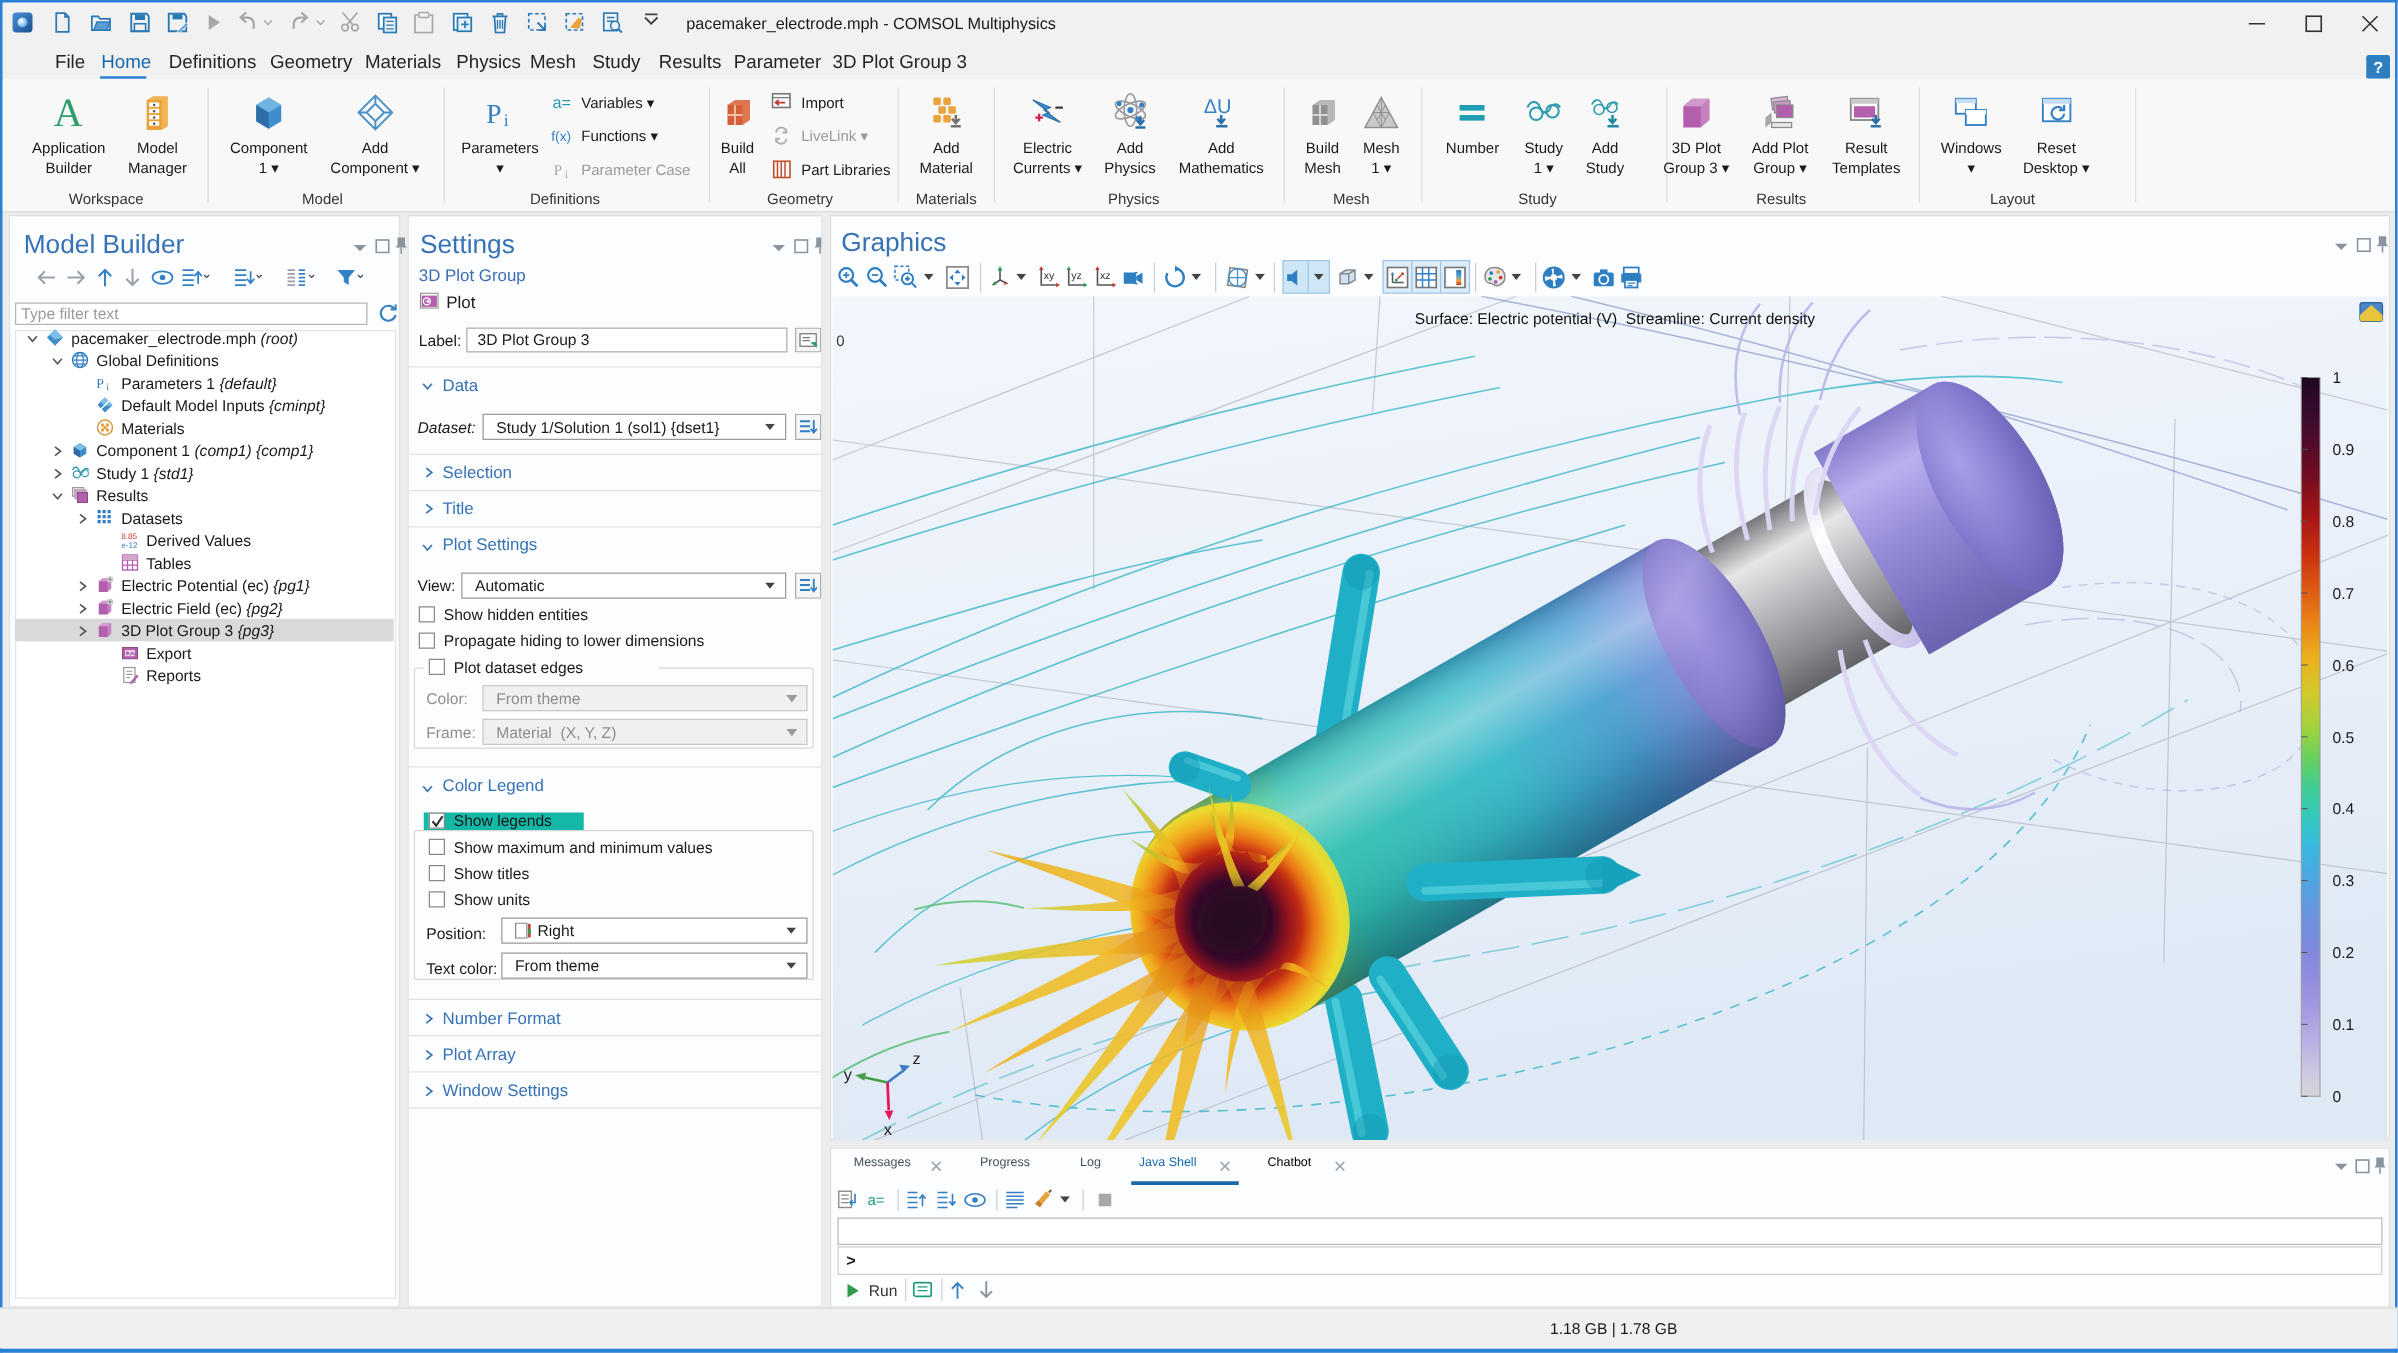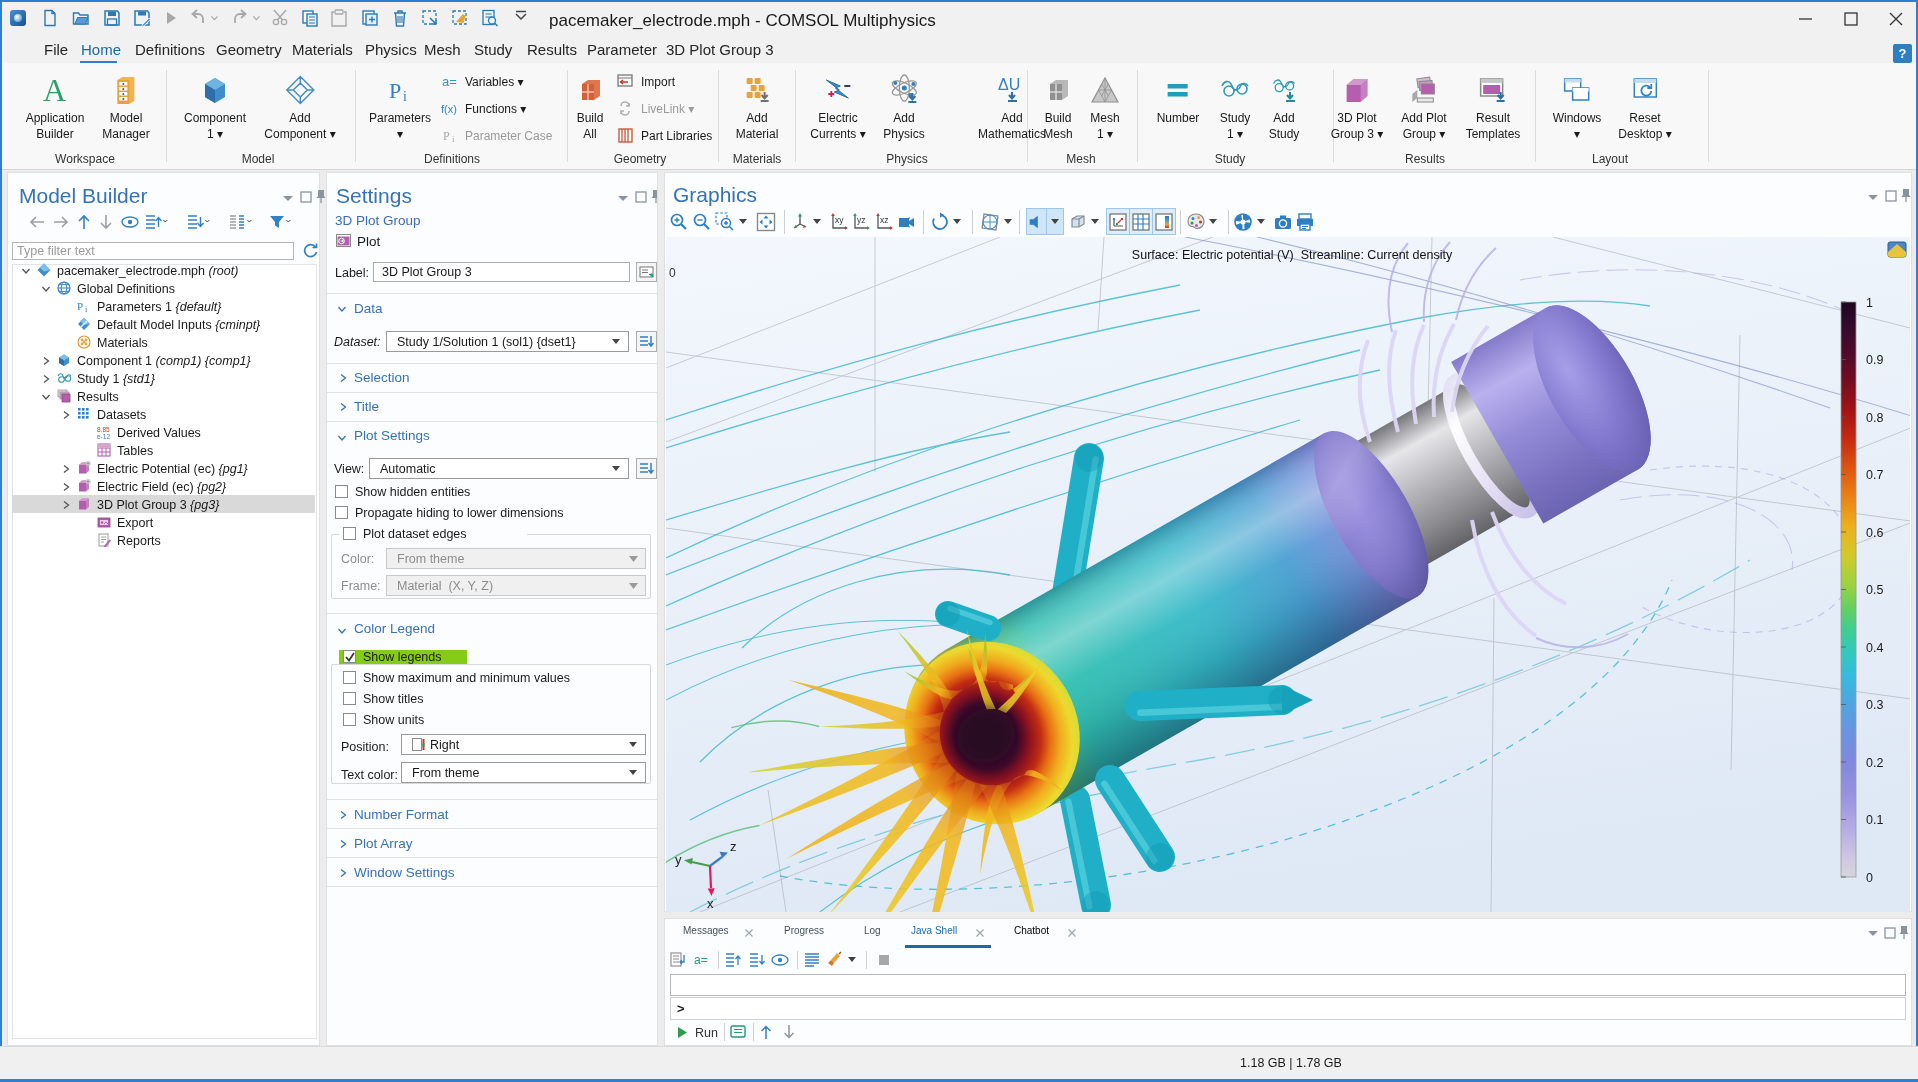--- a/index.html
+++ b/index.html
@@ -102,21 +102,21 @@
     <rect x="2" y="1.5" width="11" height="14" fill="none" stroke="#2a7ab5" stroke-width="1.3"></rect>
     <path d="M4.5 5 h6 M4.5 8 h6" stroke="#2a7ab5" stroke-width="1.1"></path>
     <circle cx="11" cy="11.5" r="3.5" fill="#eaf3fa" stroke="#2a7ab5" stroke-width="1.3"></circle>
     <path d="M13.5 14 L16.5 17" stroke="#2a7ab5" stroke-width="1.6"></path>
   </svg>
 <svg class="abs" style="left:512px;top:9px" width="18" height="18" viewBox="0 0 18 18">
     <path d="M4 5 L9 10 L14 5" fill="none" stroke="#444" stroke-width="1.5"></path>
     <path d="M4 10 h10" stroke="#444" stroke-width="0"></path>
     <path d="M4 2.5 h10" stroke="#444" stroke-width="1.5"></path>
   </svg>
-<div class="abs" style="left:549px;top:11px;font-size:17px;color:#1a1a1a">pacemaker_electrode.mph - COMSOL Multiphysics</div>
+<div class="abs" style="left:549px;top:11px;font-size:13px;color:#1a1a1a">pacemaker_electrode.mph - COMSOL Multiphysics</div>
 <svg class="abs" style="left:1797px;top:10px" width="18" height="18">
     <path d="M2 9 h13" stroke="#333" stroke-width="1.3"></path>
   </svg>
 <svg class="abs" style="left:1842px;top:10px" width="18" height="18">
     <rect x="3" y="3" width="12" height="12" fill="none" stroke="#333" stroke-width="1.3"></rect>
   </svg>
 <svg class="abs" style="left:1887px;top:10px" width="18" height="18">
     <path d="M3 3 L15 15 M15 3 L3 15" stroke="#333" stroke-width="1.3"></path>
   </svg>
 <div class="abs" style="left:0;top:34px;width:1918px;height:29px;background:#f1f1f1"></div>
@@ -241,21 +241,21 @@
           <ellipse cx="16" cy="14" rx="13" ry="5" fill="none" stroke="#999" stroke-width="1.3" transform="rotate(90 16 14)"></ellipse>
           <circle cx="16" cy="14" r="2.5" fill="#3380c4"></circle>
           <circle cx="7" cy="9" r="2" fill="#3380c4"></circle>
           <circle cx="25" cy="10" r="2" fill="#3380c4"></circle>
           <circle cx="22" cy="21" r="2" fill="#3380c4"></circle>
           <path d="M24 19 v6 M21 22 l3 3.5 3 -3.5 M20 28 h8" stroke="#2a6fa8" stroke-width="2" fill="none"></path>
         </svg>
       </div>
       <div>Add<br>Physics</div>
     </div>
-<div class="rbtn" style="left:1012px">
+<div class="rbtn" style="left:977px">
       <div class="ric">
         <svg width="32" height="32" viewBox="0 0 32 32">
           <text x="2" y="16" font-size="16" fill="#3380c4">ΔU</text>
           <path d="M16 18 v6 M13 21 l3 3.5 3 -3.5 M12 27 h9" stroke="#2a6fa8" stroke-width="2" fill="none"></path>
         </svg>
       </div>
       <div>Add<br>Mathematics</div>
     </div>
 <div class="rbtn" style="left:1058px">
       <div class="ric">
@@ -699,21 +699,21 @@
 <div class="seld" style="left:59px;top:402px;width:260px;height:21px">Material&nbsp;&nbsp;(X, Y, Z)</div>
 <svg class="abs" style="left:302px;top:410px" width="9" height="6">
       <path d="M0 0 L4.5 6 L9 0 Z" fill="#9a9a9a"></path>
     </svg>
 <div class="hsep" style="left:0;top:440px;width:332px"></div>
 <svg class="abs" style="left:10px;top:453px" width="10" height="10" viewBox="0 0 10 10">
       <path d="M1.5 3 L5 7 L8.5 3" stroke="#3672b4" stroke-width="1.3" fill="none"></path>
     </svg>
 <div class="sechead" style="left:27px;top:448px;">Color Legend</div>
 <div class="abs" style="left:4px;top:491px;width:320px;height:120px;border:1px solid #d8d8d8;border-radius:2px"></div>
-<div class="abs" style="left:12px;top:477px;background:#84cc16;padding:0 4px">
+<div class="abs" style="left:12px;top:477px;background:#14b8a6;padding:0 4px">
       <div style="position:relative;width:120px;height:14px">
         <div class="cb" style="left:0px;top:0px;background:#fff"></div>
         <svg class="abs" style="left:1px;top:1px" width="12" height="12">
           <path d="M2 6 l3 3.5 L10 2" stroke="#333" stroke-width="1.7" fill="none"></path>
         </svg>
         <div class="lab" style="left:20px;top:0px">Show legends</div>
       </div>
     </div>
 <div class="cb" style="left:16px;top:498px"></div>
 <div class="lab" style="left:36px;top:498px;">Show maximum and minimum values</div>

